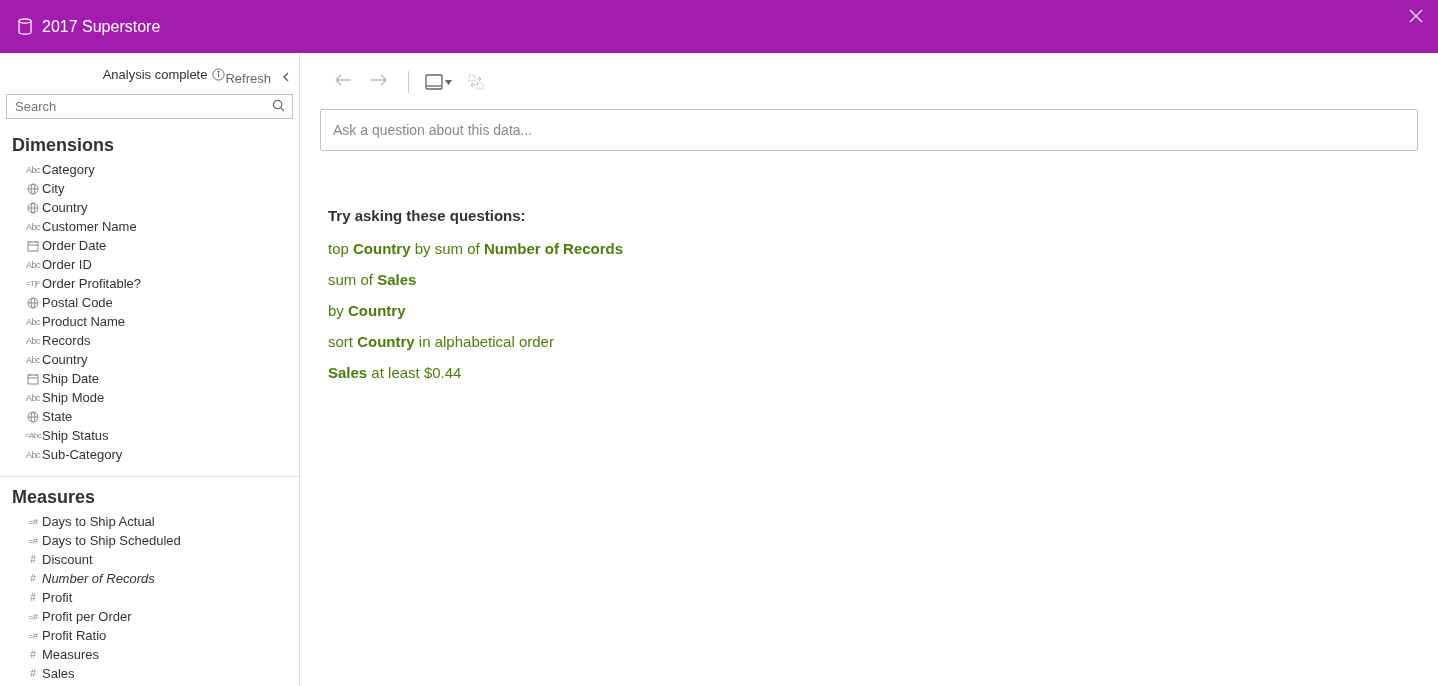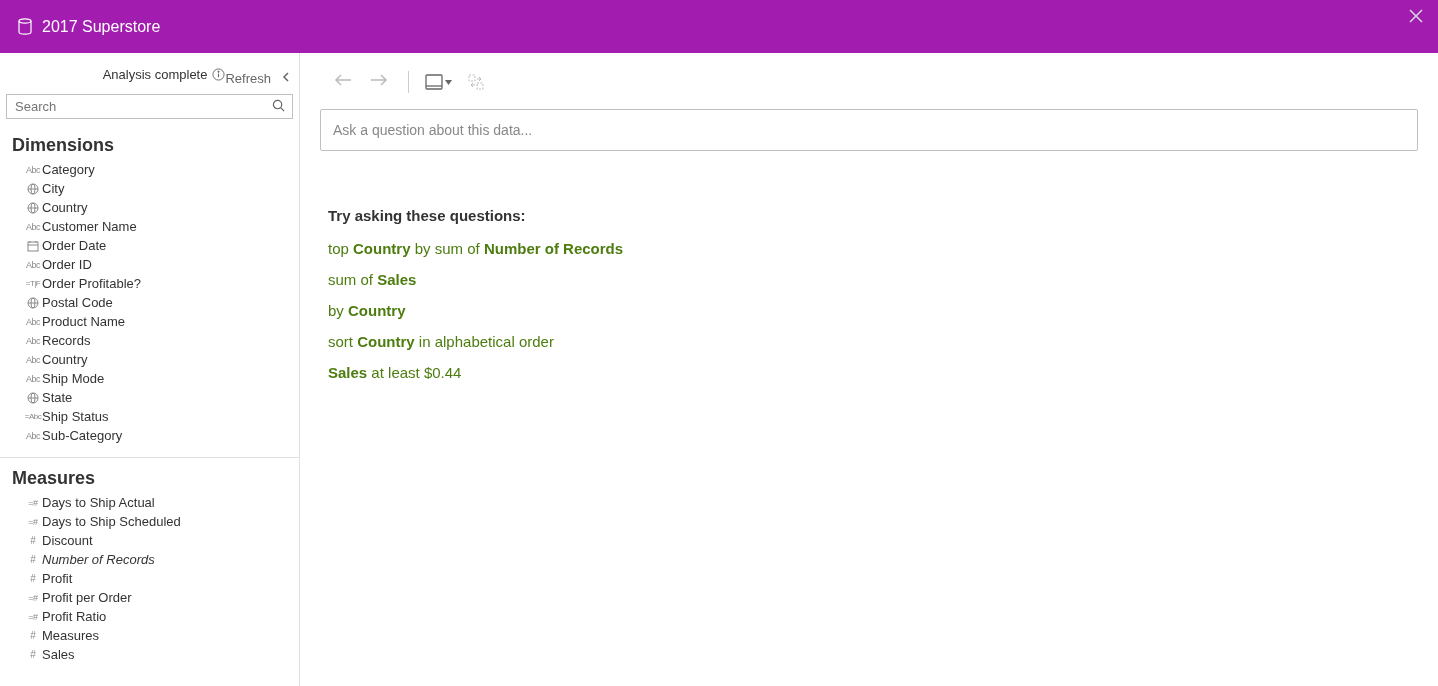--- a/index.html
+++ b/index.html
@@ -311,20 +311,31 @@
           <span class="type-icon">
             <span style="font-size:9px;letter-spacing:-0.5px;">Abc</span>
           </span>
           <span class="name">Records</span>
         </li>
         <li class="field-item">
           <span class="type-icon">
             <span style="font-size:9px;letter-spacing:-0.5px;">Abc</span>
           </span>
           <span class="name">Country</span>
+        </li>
+        <li class="field-item">
+          <span class="type-icon">
+            <svg width="12" height="12" viewBox="0 0 12 12" stroke="#888" fill="none" stroke-width="1">
+              <rect x="1" y="2" width="10" height="9"></rect>
+              <line x1="1" y1="5" x2="11" y2="5"></line>
+              <line x1="3" y1="1" x2="3" y2="3"></line>
+              <line x1="9" y1="1" x2="9" y2="3"></line>
+            </svg>
+          </span>
+          <span class="name">Ship Date</span>
         </li>
         <li class="field-item">
           <span class="type-icon">
             <span style="font-size:9px;letter-spacing:-0.5px;">Abc</span>
           </span>
           <span class="name">Ship Mode</span>
         </li>
         <li class="field-item">
           <span class="type-icon">
             <svg width="12" height="12" viewBox="0 0 12 12" stroke="#888" fill="none" stroke-width="1">

